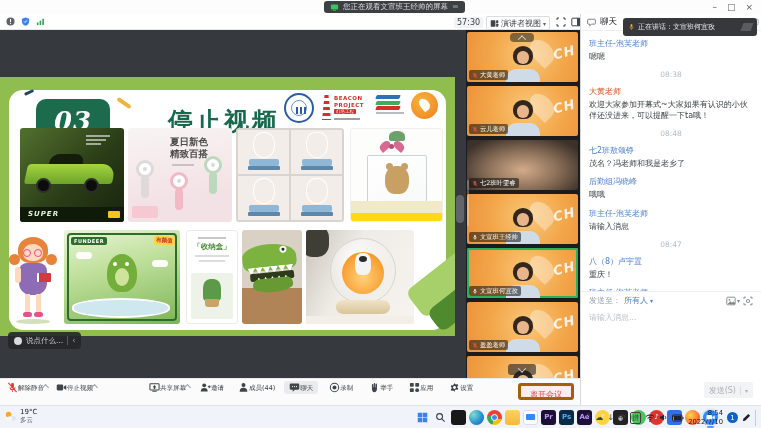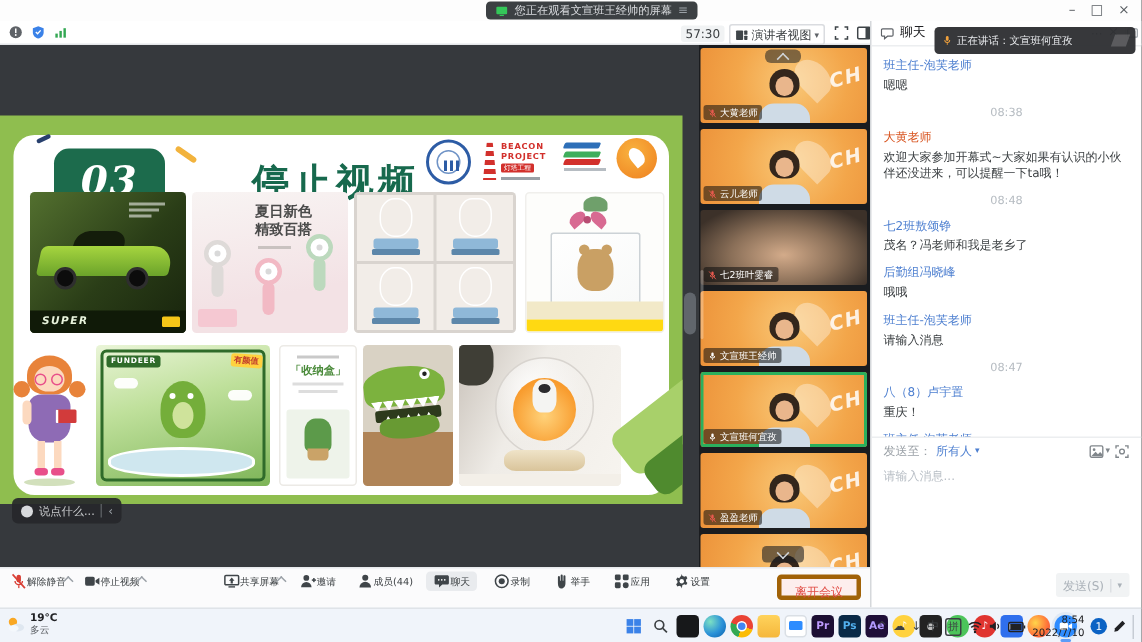--- a/index.html
+++ b/index.html
@@ -247,21 +247,21 @@
   .ctrl-label{font-size:6.5px;color:#3c4043;margin-top:1px;white-space:nowrap}
   .ctrl-chev{position:absolute;right:-1px;top:4px;width:4px;height:4px;border-left:1px solid #9aa0a6;
              border-top:1px solid #9aa0a6;transform:rotate(45deg)}
   #leave{position:absolute;right:6px;top:4px;height:17px;padding:0 9px;background:#fdeeed;color:#e04b43;
          font-size:8px;line-height:17px;border-radius:3px;border:3px solid #a16207;box-sizing:border-box}
 
   
   #taskbar{position:absolute;left:0;top:405px;width:761px;height:23px;background:#f0f4fa;border-top:1px solid #dfe3e8;box-sizing:border-box}
   .weather{position:absolute;left:4px;top:3px;display:flex;gap:3px;align-items:center}
   .wcol{line-height:1.1}
-  .wtemp{font-size:7px;color:#202124;font-weight:bold}
+  .wtemp{font-size:7px;color:#202124;font-weight:normal}
   .wdesc{font-size:6.5px;color:#5f6368}
   #tb-apps{position:absolute;left:415px;top:3.5px;display:flex;gap:3px;align-items:center}
   .tb-app{width:15px;height:15px;border-radius:3px;display:flex;align-items:center;justify-content:center;
           font-size:7px;font-weight:bold;color:#fff;position:relative;box-sizing:border-box}
   .tb-app svg{width:11px;height:11px}
   .tb-start,.tb-search{background:transparent}
   .tb-video-tool{background:#17181a}
   .tb-edge{border-radius:50%;background:radial-gradient(circle at 30% 30%,#7ce0c4,#2a91d8 55%,#0c5fa8)}
   .tb-chrome{border-radius:50%;background:conic-gradient(#ea4335 0 30%,#fbbc05 30% 55%,#34a853 55% 80%,#ea4335 80% 100%)}
   .tb-chrome::after{content:"";position:absolute;inset:4px;border-radius:50%;background:#4285f4;border:1.5px solid #fff}

